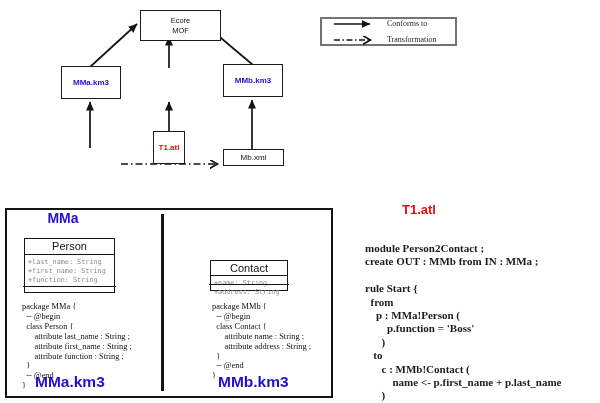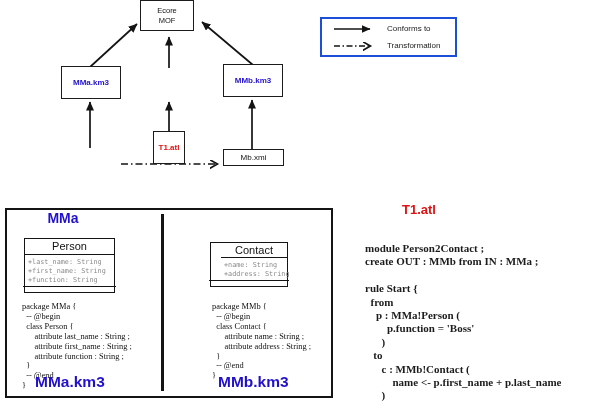--- a/index.html
+++ b/index.html
@@ -12,51 +12,51 @@
   .arrows { position:absolute; left:0; top:0; z-index:1; }
   .dbox {
     position:absolute; z-index:2; background:#fff;
     border:1.6px solid #1c1c1c;
     display:flex; align-items:center; justify-content:center;
     font-size:8px; line-height:9.5px; text-align:center; white-space:pre-line;
   }
   .blue-label { color:var(--blue); font-weight:bold; }
   .red-label  { color:var(--red);  font-weight:bold; }
 
-  #node-ecore { left:140px; top:0;   width:54px; height:31px; font-size:7.5px; }
+  #node-ecore { left:140px; top:10px;   width:81px; height:31px; font-size:7.5px; }
   #node-mma   { left:61px;  top:66px;  width:60px; height:33px; }
   #node-atl   { left:153px; top:68px;  width:32px; height:31px; }
   #node-mmb   { left:223px; top:64px;  width:60px; height:33px; }
   #node-maxmi { left:61px;  top:148px; width:59px; height:31px; }
   #node-t1    { left:153px; top:131px; width:32px; height:33px; }
   #node-mbxmi { left:223px; top:149px; width:61px; height:17px; }
 
   
   .legend {
-    position:absolute; left:320px; top:17px; width:137px; height:40px;
-    border:2px solid #1d4ed8; background:#fff; z-index:2;
-    display:flex; flex-direction:column; justify-content:center; gap:4px; padding-left:10px;
+    position:absolute; left:320px; top:17px; width:137px; height:29px;
+    border:2px solid #737373; background:#fff; z-index:2;
+    display:flex; flex-direction:column; justify-content:center; gap:4px; padding-left:10px;font-family:Liberation Serif, serif;
   }
   .lrow { display:flex; align-items:center; gap:9px; height:13px; }
   .llabel { font-size:8px; color:#222; }
 
   
   .mmpanel {
     position:absolute; left:5px; top:208px; width:328px; height:190px;
     border:2.2px solid #141414; background:#fff; z-index:2;
   }
   .divider { position:absolute; left:161px; top:214px; width:2.6px; height:177px; background:#141414; z-index:3; }
 
   .mmtitle { position:absolute; font-size:14px; font-weight:bold; color:var(--blue); z-index:3; }
   #mma-title { left:23px;  top:210px; width:80px; text-align:center; }
   #mmb-title { left:197px; top:210px; width:80px; text-align:center; }
 
   .umlbox { position:absolute; border:1.6px solid #141414; background:#fff; z-index:3; }
   #person-box  { left:24px;  top:238px; width:91px; height:55px; }
-  #contact-box { left:210px; top:242px; width:78px; height:45px;padding-left:10px; }
+  #contact-box { left:210px; top:260px; width:78px; height:31px; }
   .umlhead { border-bottom:1.6px solid #141414; font-weight:normal; text-align:center; font-size:11px; }
   #person-box  .umlhead { height:16px; line-height:15px; }
   #contact-box .umlhead { height:15px; line-height:14px; }
   .umlattrs {
     font-family:"DejaVu Sans Mono", monospace; font-size:6.8px; line-height:9.4px;
     color:#8b8b8b; padding:2.5px 0 0 3px; white-space:pre;
   }
   .umlfoot { position:absolute; left:-1.6px; right:-1.6px; bottom:0; height:6px; border-top:1.6px solid #141414; }
 
   .km3 {

